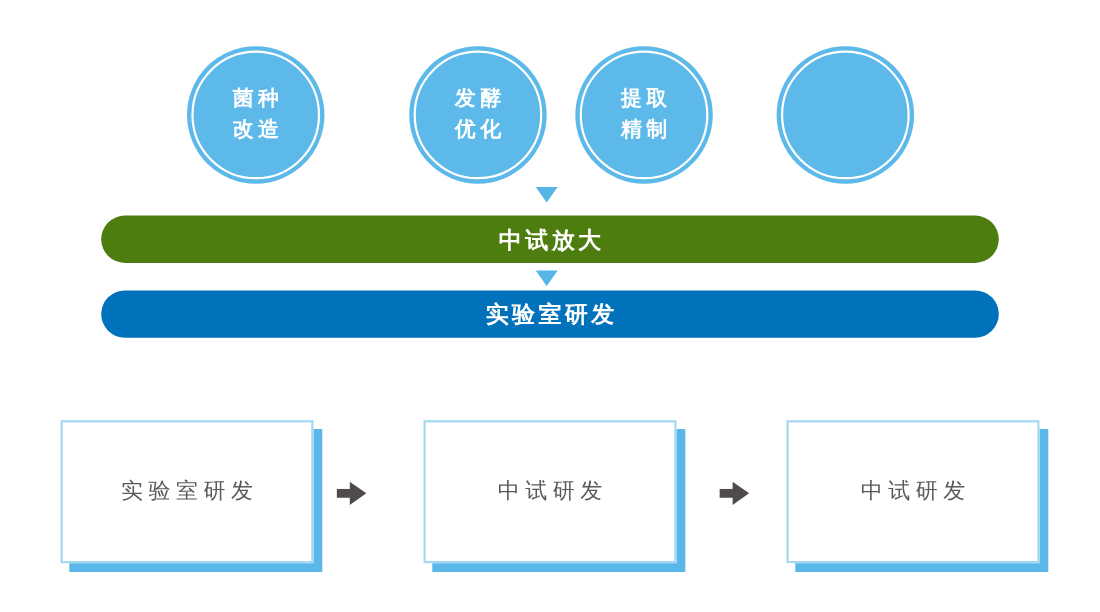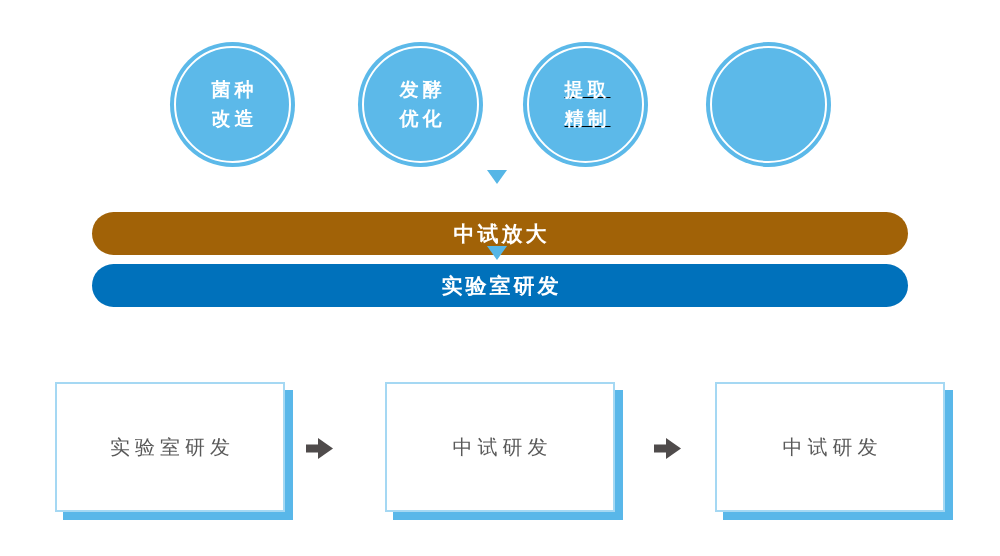--- a/index.html
+++ b/index.html
@@ -34,22 +34,22 @@
     position: relative;
     color: #ffffff;
     font-size: 19px;
     font-weight: 600;
     letter-spacing: 4px;
     line-height: 1.5;
     text-align: center;
     text-indent: 4px;
   }
   .c1 { left: 170px; }
-  .c2 { left: 358px; }
-  .c3 { left: 523px; text-decoration: underline; }
+  .c2 { left: 372px; }
+  .c3 { left: 523px; }
   .c4 { left: 706px; }
 
   
   .tri {
     position: absolute;
     left: 487px;
     width: 0; height: 0;
     border-left: 10px solid transparent;
     border-right: 10px solid transparent;
     border-top: 14px solid #55B6E6;
@@ -66,21 +66,21 @@
     border-radius: 22px;
     display: flex;
     align-items: center;
     justify-content: center;
     color: #ffffff;
     font-size: 21px;
     font-weight: 700;
     letter-spacing: 3px;
     text-indent: 3px;
   }
-  .bar1 { top: 212px; background: #a16207; }
+  .bar1 { top: 196px; background: #4d7c0f; }
   .bar2 { top: 264px; background: #0071BB; }
 
   
   .fbox {
     position: absolute;
     top: 382px;
     width: 226px;
     height: 126px;
     background: #ffffff;
     border: 2px solid #A5D8F3;

